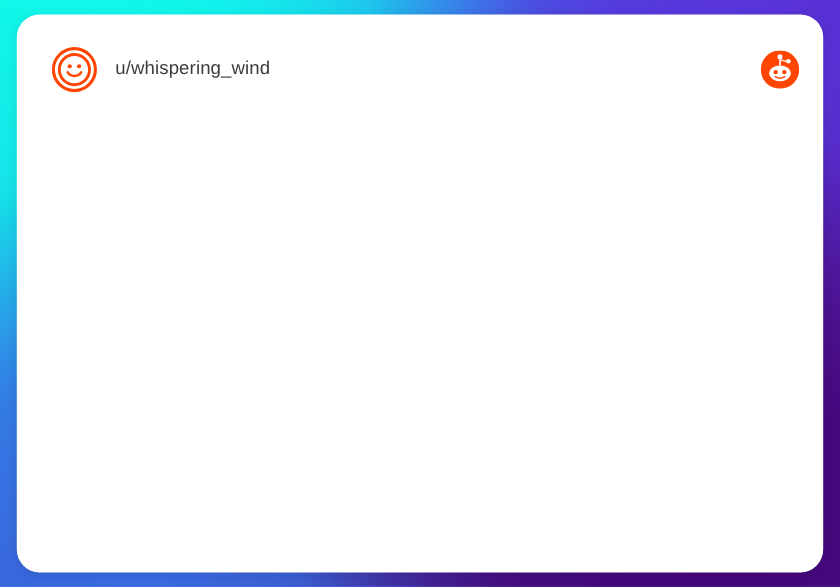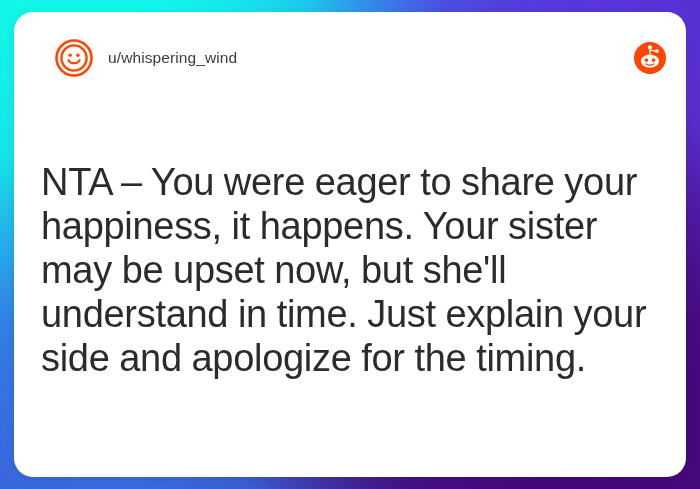--- a/index.html
+++ b/index.html
@@ -61,21 +61,21 @@
     height: 465px;
     background: #FFFFFF;
     border-radius: 19px;
     box-shadow: 0 2px 10px rgba(0,0,0,0.10);
     overflow: hidden;
   }
 
   
   #card-header {
     position: absolute;
-    left: 16px; right: 0;
+    left: 4px; right: 0;
     top: 20px;
     height: 52px;
     display: flex;
     align-items: center;
     padding: 0 20px 0 24px;
   }
 
   #avatar {
     width: 40px;
     height: 40px;
@@ -149,15 +149,14 @@
         <rect x="15.4" y="7.2" width="1.3" height="5.6" rx="0.6"></rect>
         <path d="M16 7.4 L16.2 7.4 L22.2 8.8 L22.0 9.9 L16.0 8.5 Z"></path>
       </g>
       <circle cx="12.4" cy="18.1" r="1.85" fill="#FF4500"></circle>
       <circle cx="19.6" cy="18.1" r="1.85" fill="#FF4500"></circle>
       <path d="M12.0 21.8 a5.0 3.4 0 0 0 8.0 0" fill="none" stroke="#FF4500" stroke-width="1.25" stroke-linecap="round"></path>
       <circle cx="16" cy="5.4" r="2.1" fill="#FFFFFF"></circle>
     </svg>
   </div>
 
-  <div id="post-body">NTA – You were eager to share your happiness, it happens. Your sister may be upset now, but she'll understand in time. Just explain your side and apologize for the timing.</div>
 
 </div>
 
 </body></html>

